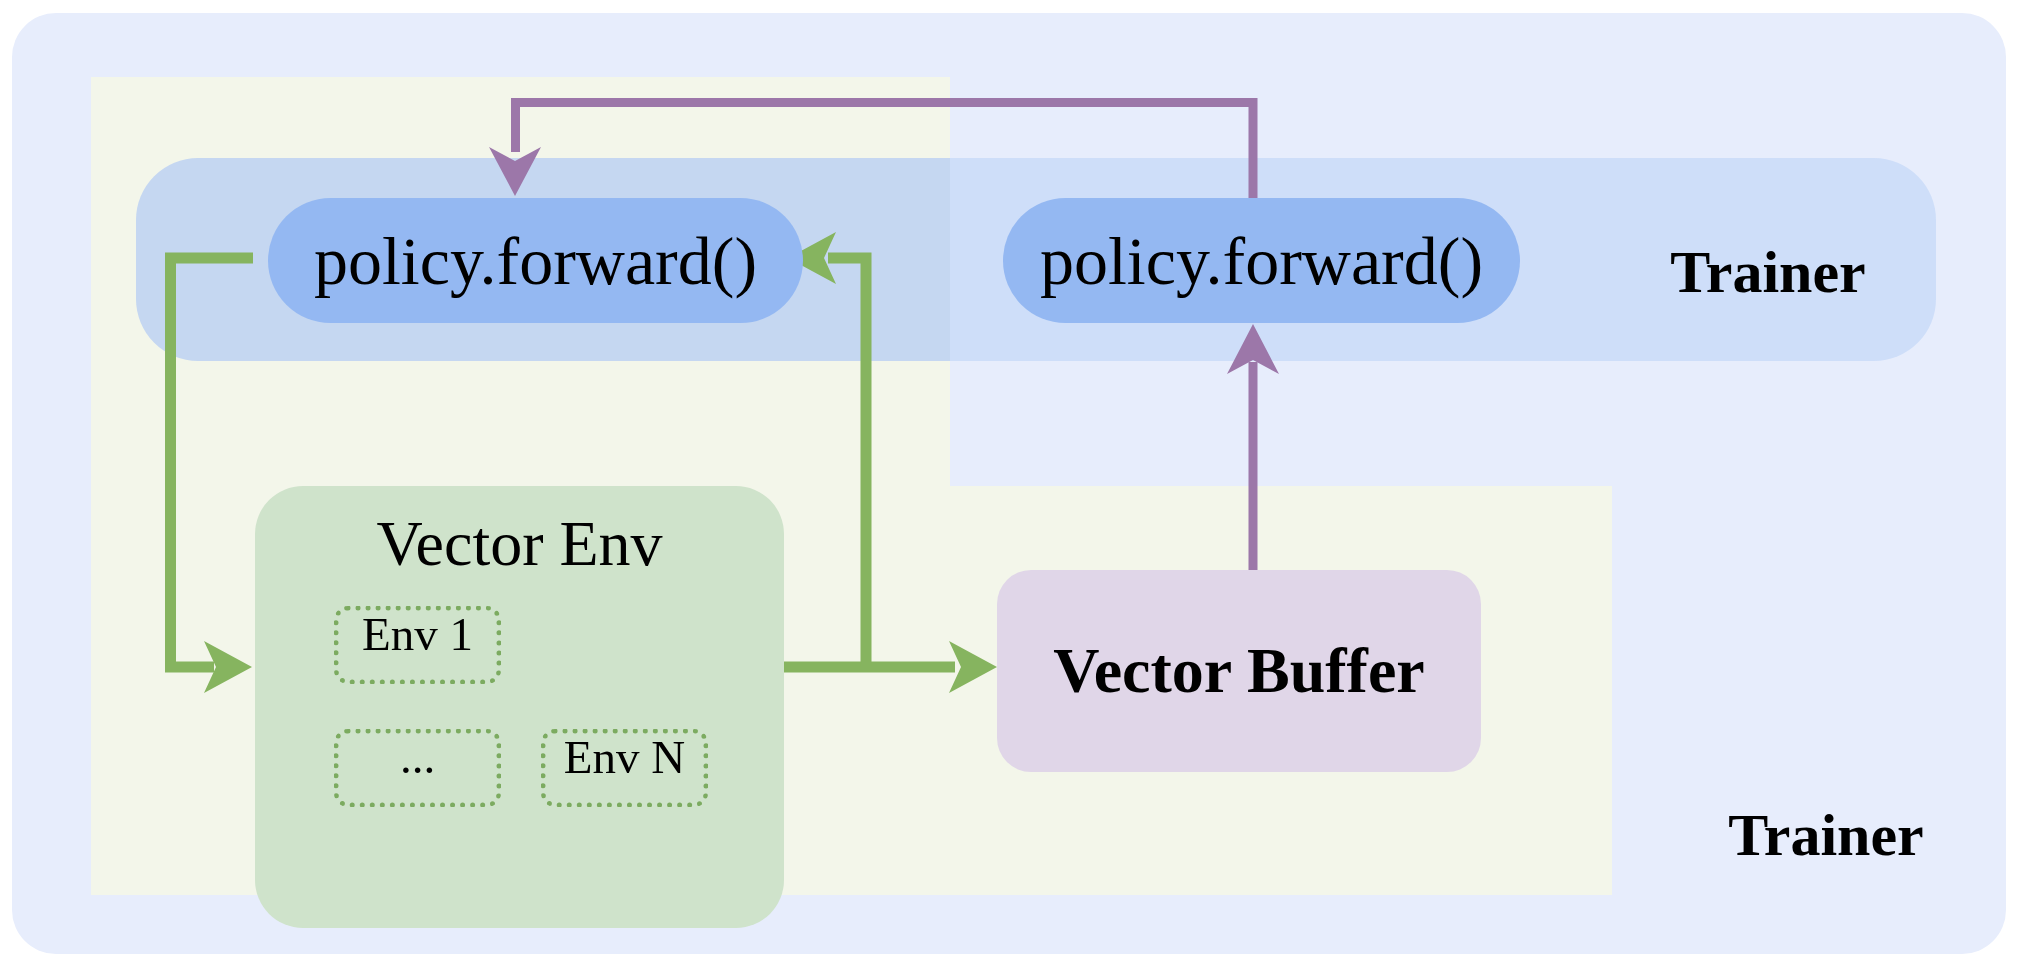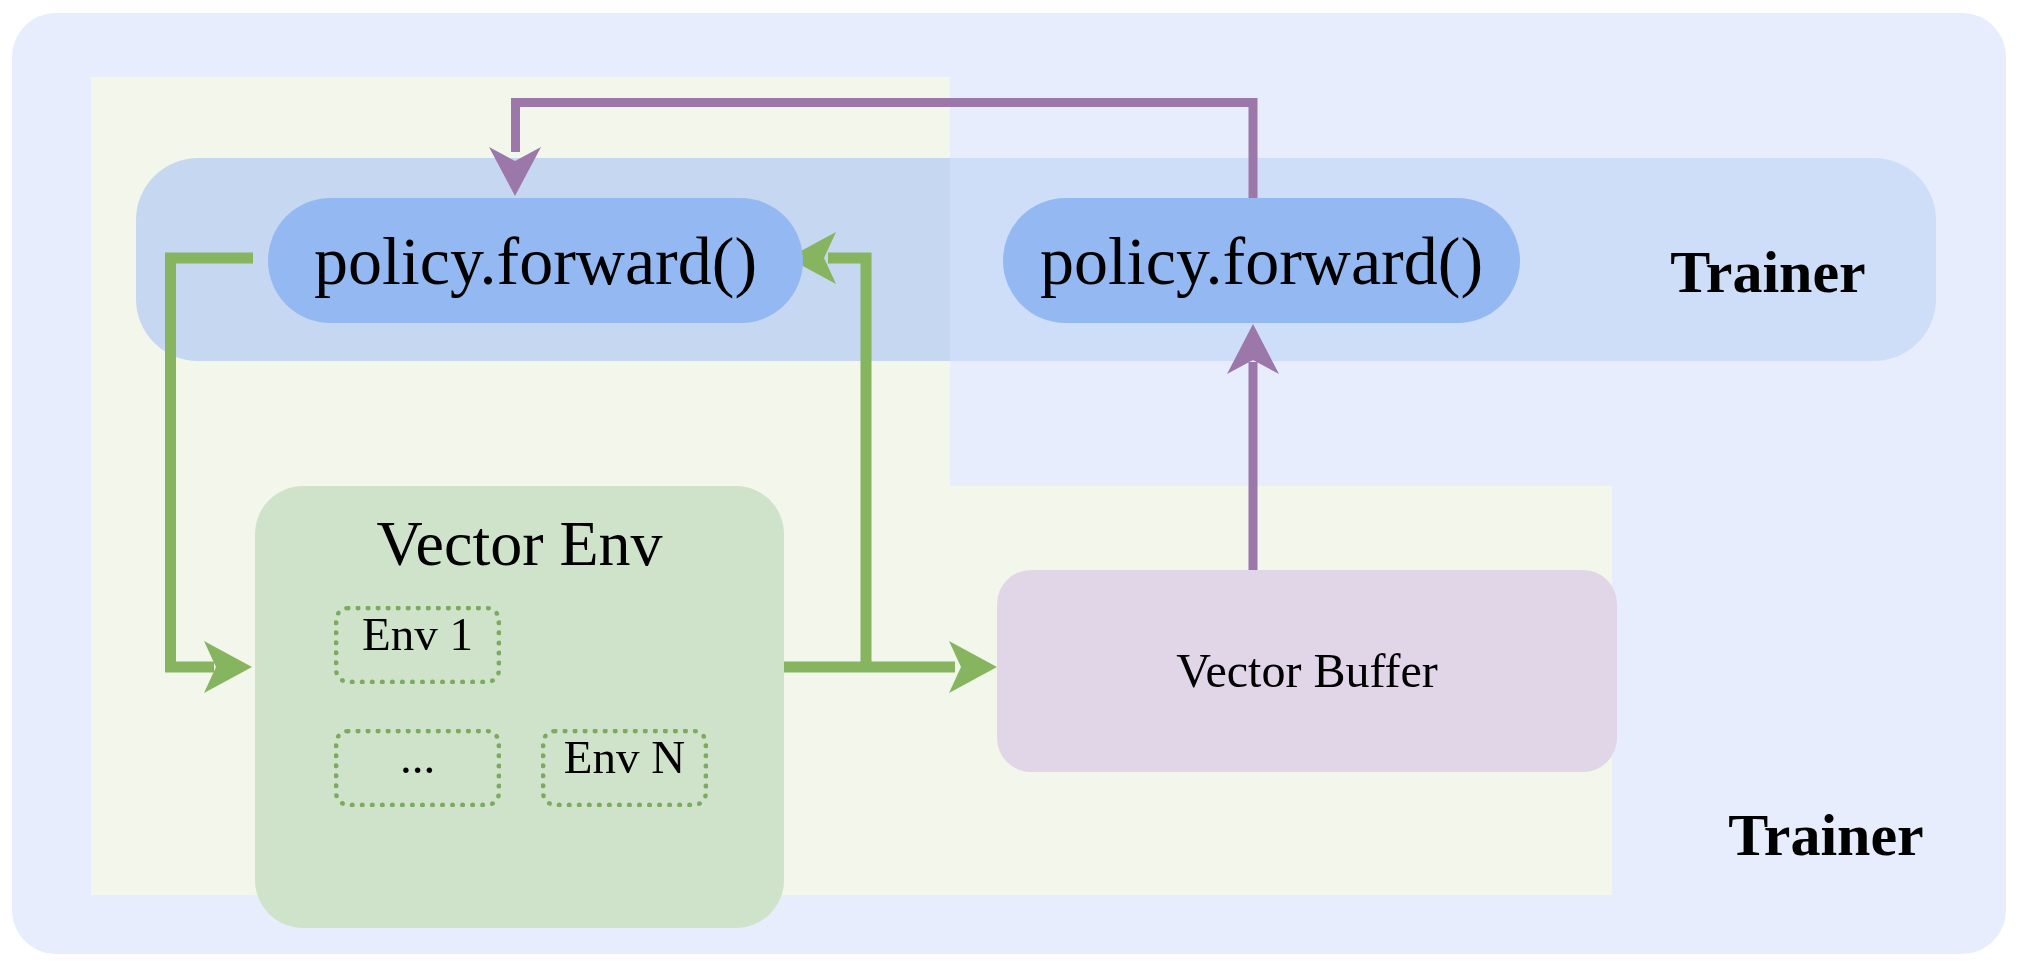--- a/index.html
+++ b/index.html
@@ -76,25 +76,25 @@
     border: 5px dotted var(--env-dash-border);
     border-radius: 14px;
     font-size: 47px; line-height: 1; white-space: nowrap;
   }
   .env-item-1 { left: 334px; top: 606px; }
   .env-item-2 { left: 541px; top: 606px; }
   .env-item-3 { left: 334px; top: 729px; }
   .env-item-4 { left: 541px; top: 729px; }
 
   .vector-buffer {
-    left: 997px; top: 570px; width: 620px; height: 202px;
+    left: 997px; top: 570px; width: 484px; height: 202px;
     border-radius: 34px;
     background: var(--buffer-fill);
     display: flex; align-items: center; justify-content: center;
-    font-size: 48px; line-height: 1; white-space: nowrap;
+    font-size: 64px; line-height: 1; white-space: nowrap; font-weight: bold;
   }
 
   
   .region-label {
     font-weight: bold; font-size: 60px; line-height: 1; white-space: nowrap;
     transform: translate(-50%, -50%);
   }
   .label-policy    { left: 1768px; top: 272px; }
   .label-collector { left: 1418px; top: 835px; }
   .label-trainer   { left: 1826px; top: 835px; }

